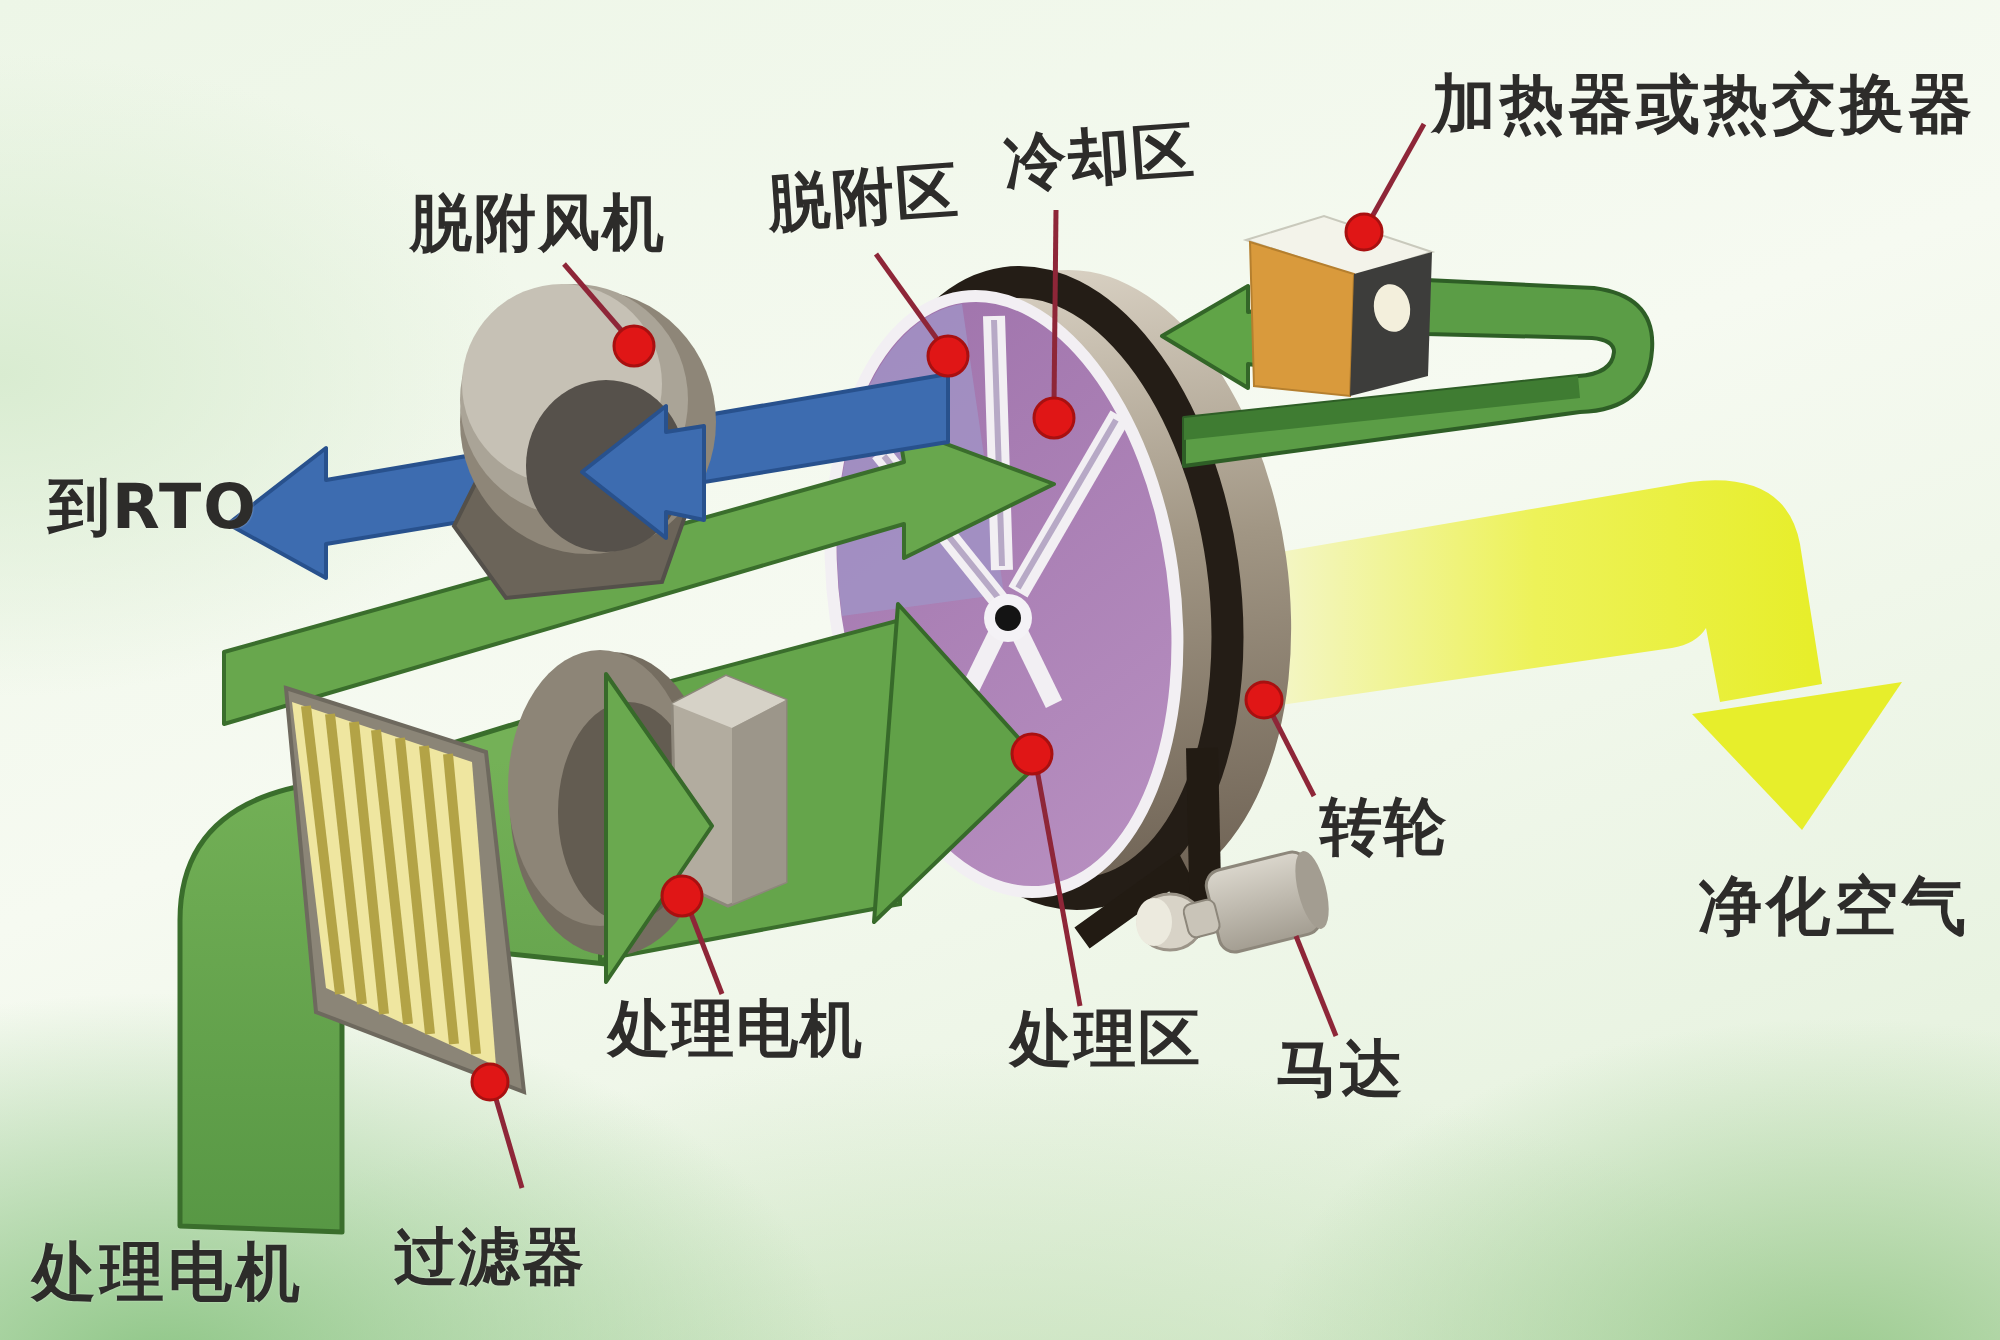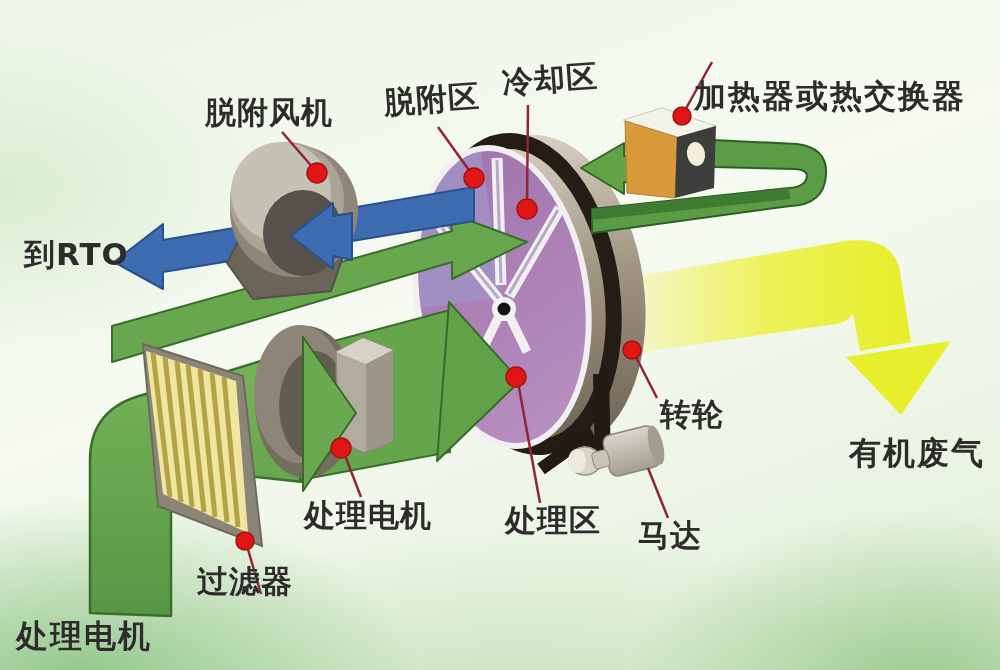--- a/index.html
+++ b/index.html
@@ -163,24 +163,24 @@
     <circle cx="317" cy="173" r="10"></circle>
     <circle cx="474" cy="178" r="10"></circle>
     <circle cx="527" cy="209" r="10"></circle>
     <circle cx="632" cy="350" r="9"></circle>
     <circle cx="516" cy="377" r="10"></circle>
     <circle cx="341" cy="448" r="10"></circle>
     <circle cx="245" cy="541" r="9"></circle>
   </g>
 </svg>
 
-<div class="lbl big" style="left:694px;top:36px;margin-top:44px;">加热器或热交换器</div>
+<div class="lbl big" style="left:716px;top:36px;">加热器或热交换器</div>
 <div class="lbl" style="left:205px;top:97px;text-align:right;">脱附风机</div>
 <div class="lbl tilt" style="left:384px;top:84px;">脱附区</div>
 <div class="lbl tilt" style="left:502px;top:64px;">冷却区</div>
 <div class="lbl" style="left:24px;top:239px;">到RTO</div>
 <div class="lbl" style="left:660px;top:399px;text-align:right;">转轮</div>
-<div class="lbl big" style="left:849px;top:437px;">有机废气</div>
+<div class="lbl big" style="left:849px;top:437px;">净化空气</div>
 <div class="lbl" style="left:638px;top:520px;">马达</div>
 <div class="lbl" style="left:505px;top:505px;">处理区</div>
 <div class="lbl" style="left:304px;top:500px;">处理电机</div>
-<div class="lbl" style="left:197px;top:566px;text-align:right;">过滤器</div>
+<div class="lbl" style="left:197px;top:614px;text-align:right;">过滤器</div>
 <div class="lbl big" style="left:16px;top:620px;">处理电机</div>
 
 </body></html>

